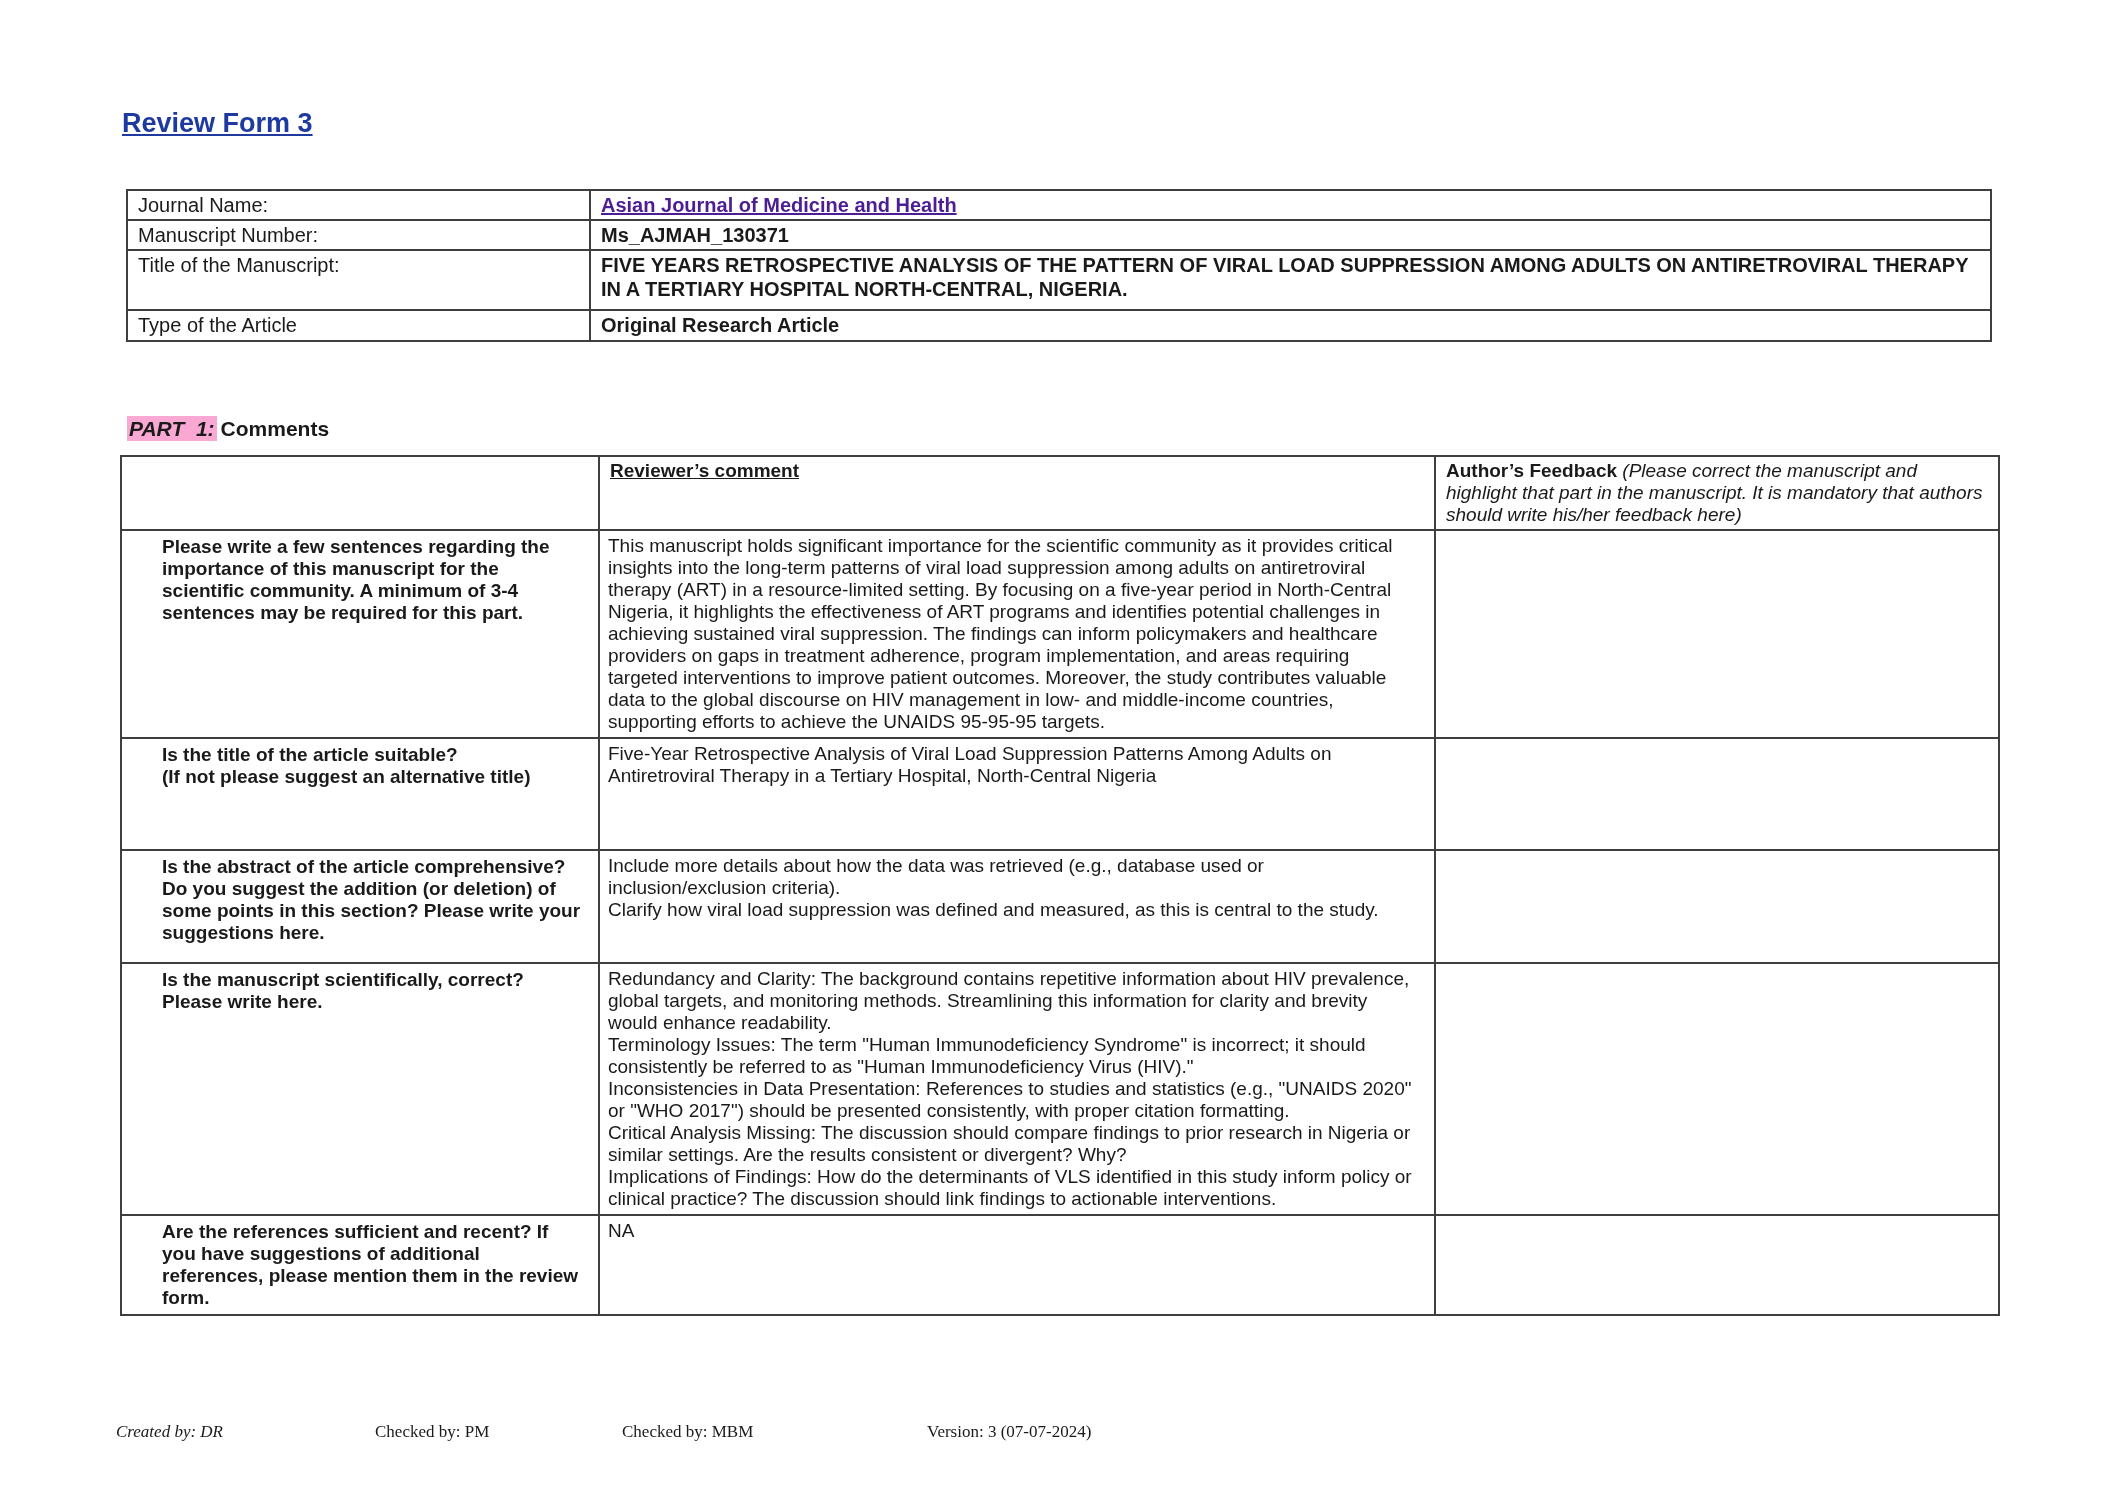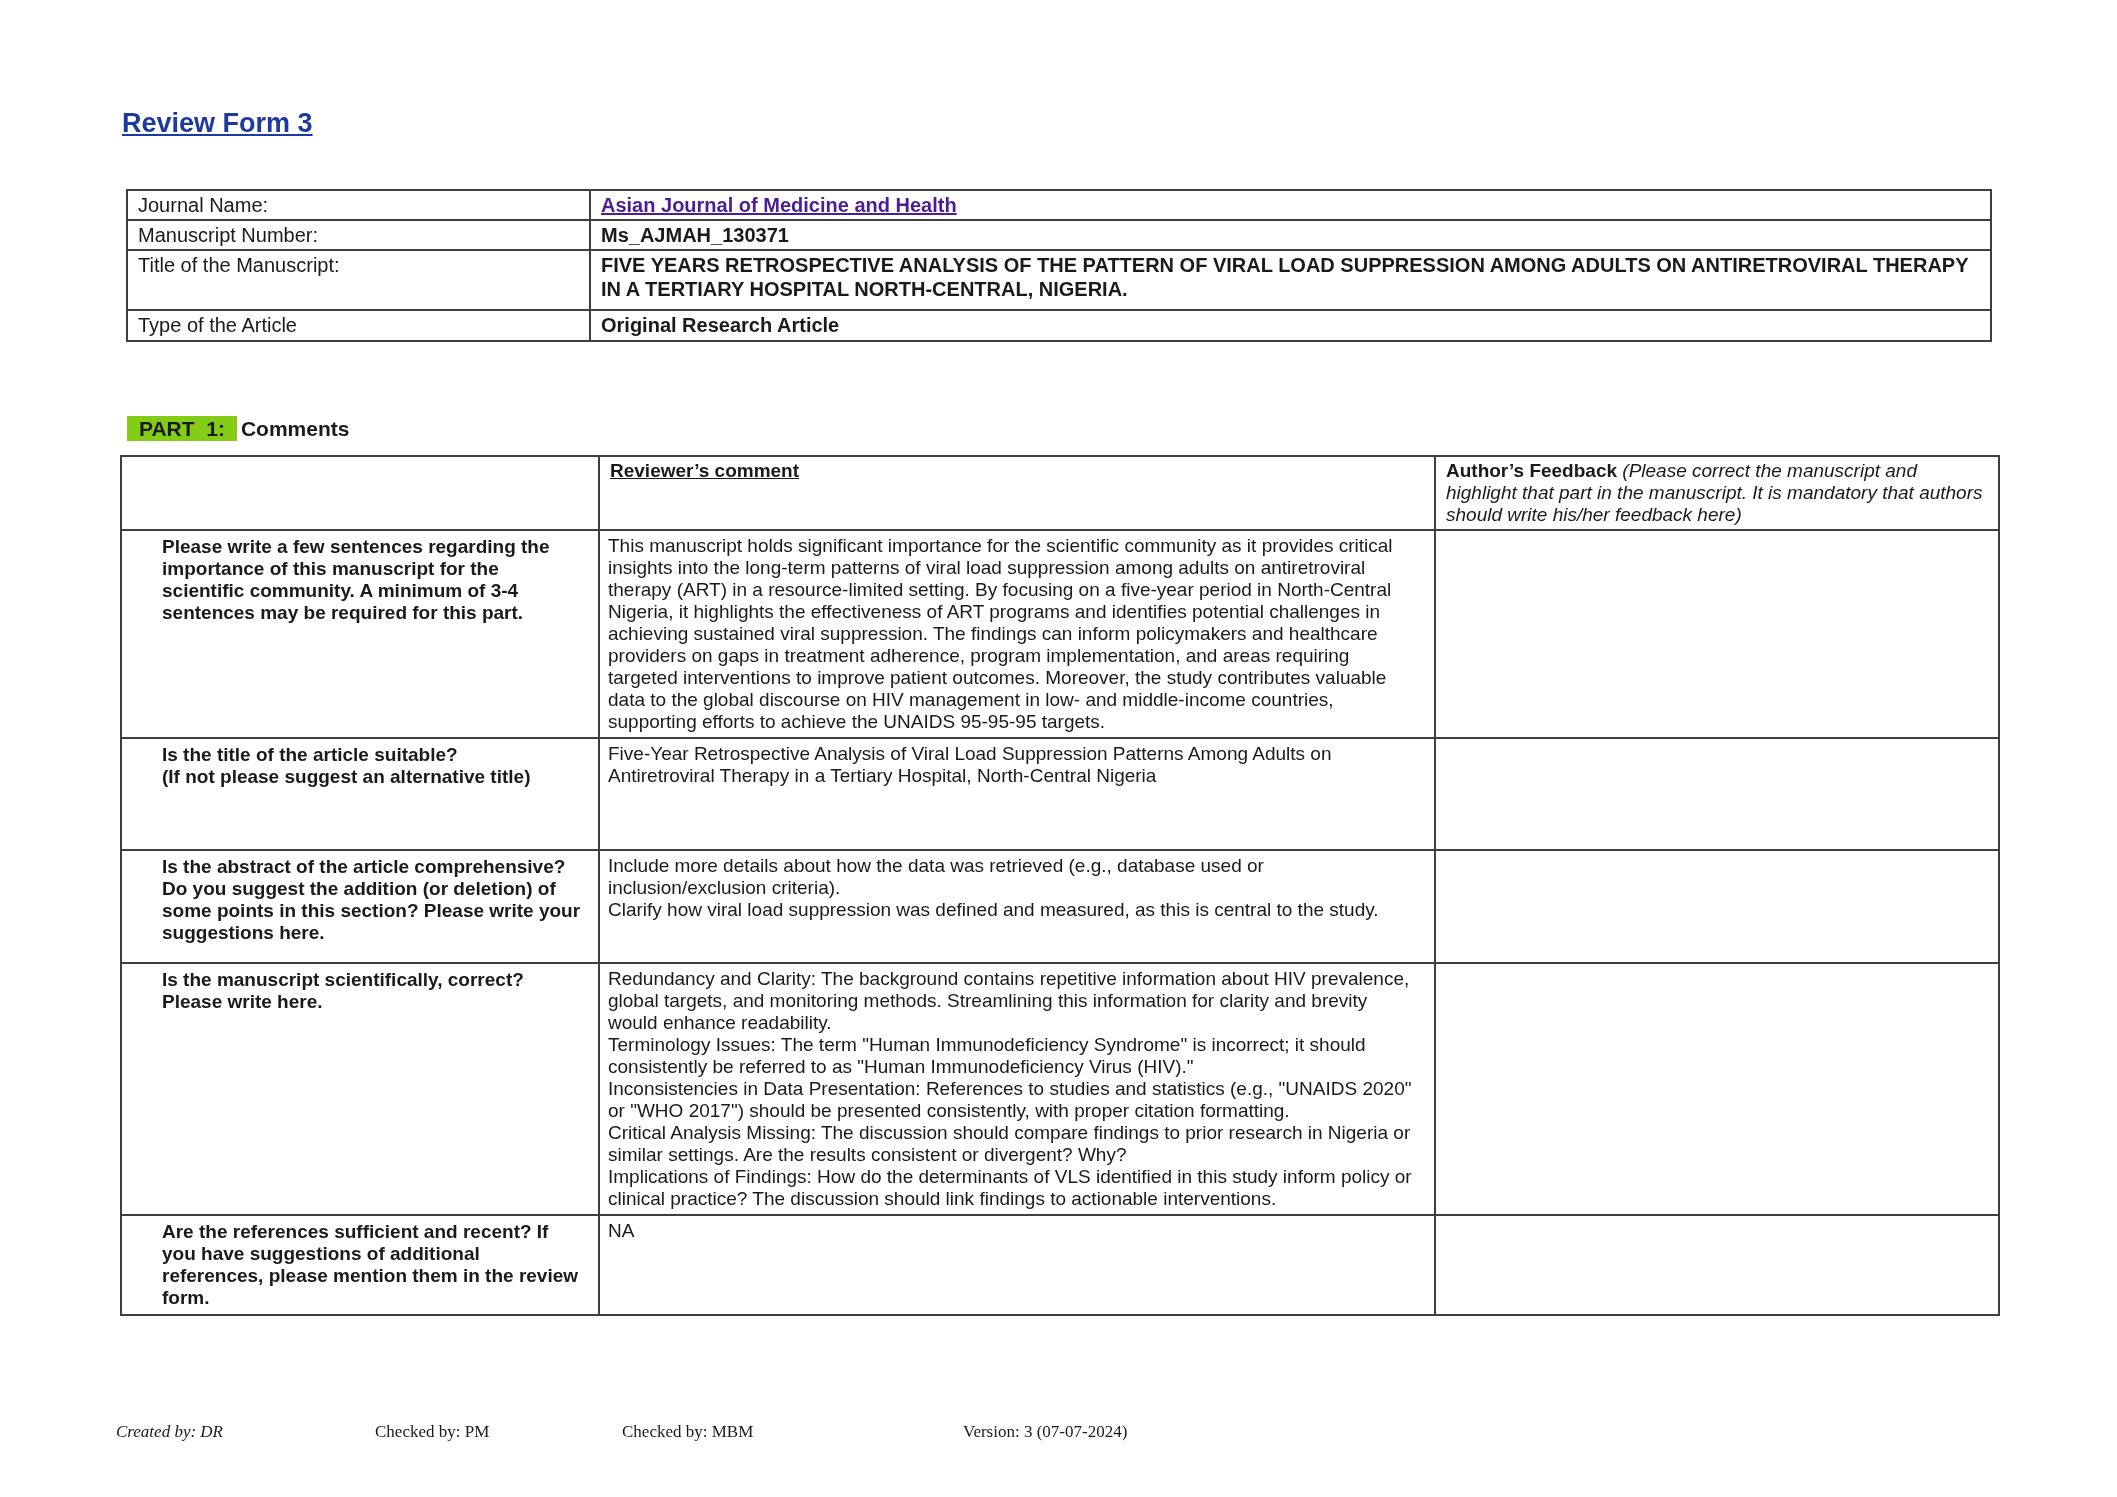--- a/index.html
+++ b/index.html
@@ -26,21 +26,21 @@
   .info-table td { font-size: 20px; line-height: 24px; padding: 2px 10px; }
   .info-label { font-weight: normal; }
   .info-value { font-weight: bold; margin-left: 28px; }
   .journal-link { color: #4c1d95; font-weight: bold; text-decoration: underline; cursor: pointer; }
 
   
   .part-heading {
     position: absolute; left: 127px; top: 416px;
     font-size: 21px; font-weight: bold; line-height: 26px;
   }
-  .part-badge { background: #84cc16; white-space: pre-wrap; padding: 1px 12px; }
+  .part-badge { background: #f9a8d4; white-space: pre-wrap; padding: 1px 2px; font-style: italic; }
   .part-title { padding-left: 4px; }
 
   
   .review-table { position: absolute; left: 120px; top: 455px; width: 1878px; }
   .review-table td { font-size: 19px; line-height: 22px; }
   .q-cell { padding: 5px 12px 5px 40px; font-weight: bold; line-height: 23px; }
   .c-cell { padding: 4px 14px 4px 8px; }
   .f-cell { padding: 4px 10px; }
   .c-head { font-weight: bold; padding: 3px 10px; text-decoration: underline; }
   .f-head { padding: 3px 10px; line-height: 23px; }
@@ -52,21 +52,21 @@
   .ind2 { margin-left: 38px; }
   .ind3 { margin-left: 58px; }
 
   
   .footer { position: absolute; left: 0; top: 1422px; width: 2117px; height: 30px;
             font-family: "Liberation Serif", serif; font-size: 17px; color: #1a1a1a; }
   .footer span { position: absolute; top: 0; }
   .footer-created  { left: 116px; font-style: italic; }
   .footer-checked  { left: 375px; }
   .footer-approved { left: 622px; }
-  .footer-version  { left: 963px; }
+  .footer-version  { left: 927px; }
 </style>
 </head>
 <body>
 
 <div class="page">
 
   <div class="doc-title">Review Form 3</div>
 
   <table class="info-table">
     <colgroup>

